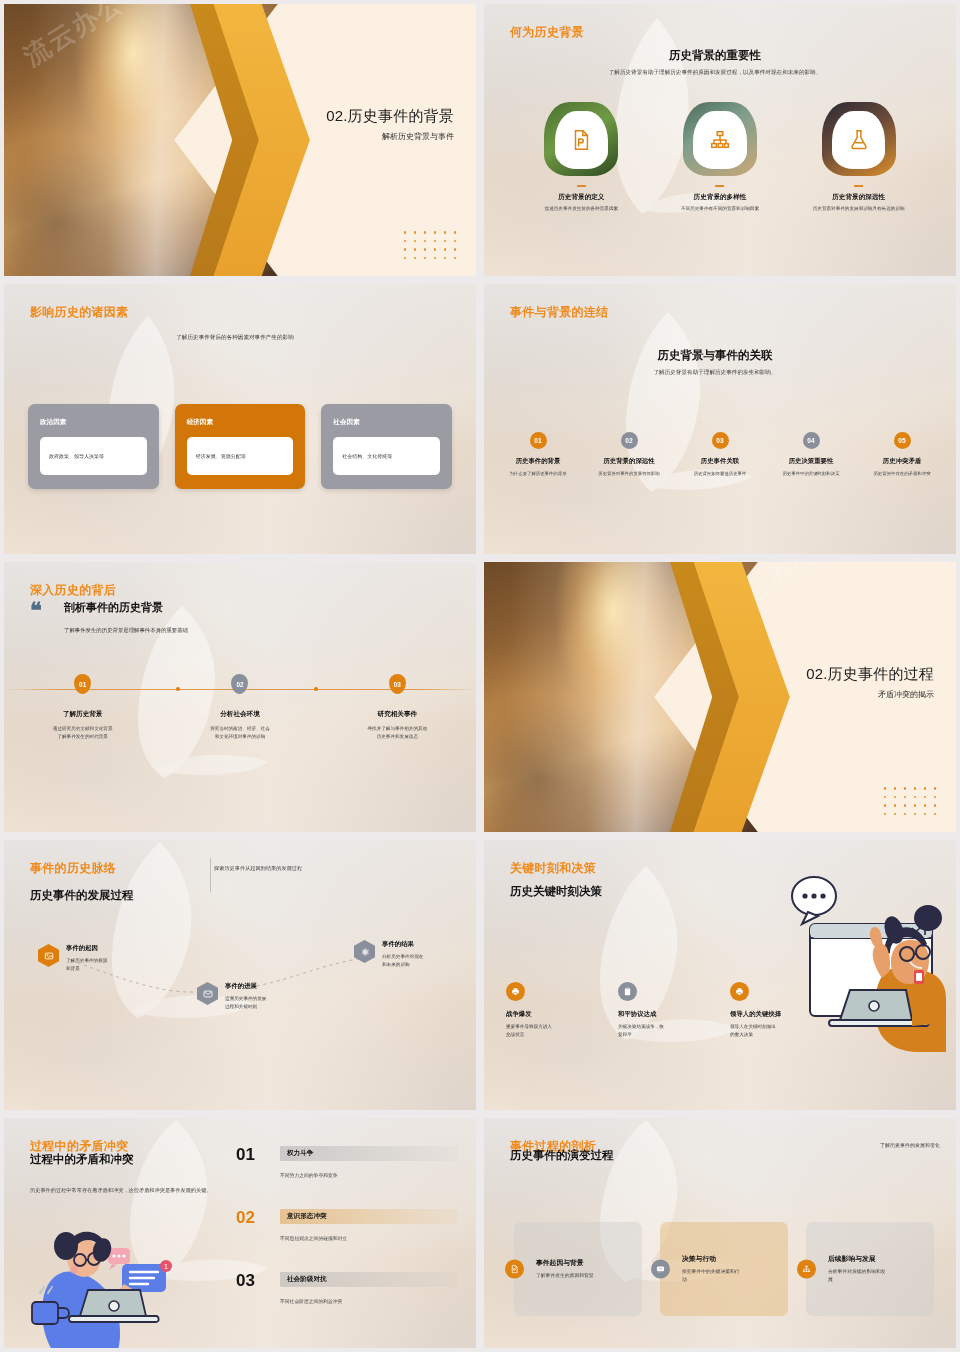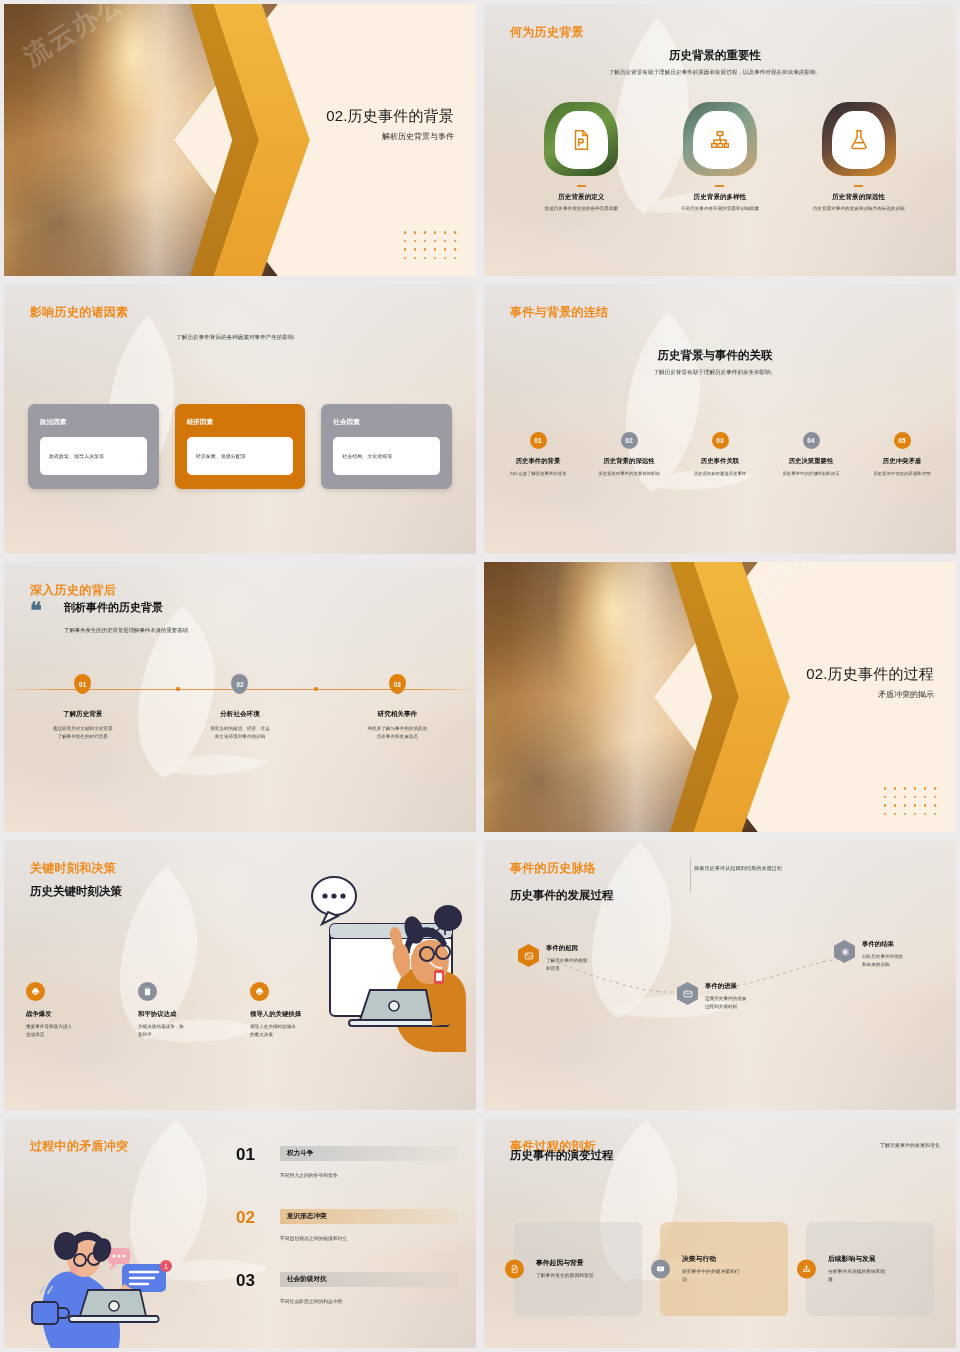--- a/index.html
+++ b/index.html
@@ -526,20 +526,81 @@
           <i></i>
           <i></i>
           <i></i>
           <i></i>
         <i></i>
           <i></i>
           <i></i>
           <i></i>
           <i></i>
           <i></i>
+      </div>
+    </div>
+  </div>
+
+  <div class="slide">
+    <div class="slide-inner">
+      <div class="photo-bg"></div>
+      <div class="veil"></div>
+      <svg class="feather" style="left:60px;top:0px;width:200px;height:200px;" viewBox="0 0 200 200">
+        <path d="M96 2C64 30 48 80 48 120c0 26 10 48 26 58 24-10 46-44 52-82C132 60 118 24 96 2z" fill="#ffffff" opacity=".78"></path>
+        <path d="M66 172c64 14 116 0 124-8-30-12-92-14-124 8z" fill="#fcfcfc" opacity=".76"></path>
+      </svg>
+      <div class="kicker">事件的历史脉络</div>
+      <div class="vdiv"></div>
+      <div class="sub-right">探索历史事件从起因到结果的发展过程</div>
+      <div class="left-head">
+        <h2>历史事件的发展过程</h2>
+      </div>
+      <svg class="dashcurve" viewBox="0 0 480 272">
+        <path d="M68 122 C 140 150, 180 160, 215 152" stroke="#9b9b9b" stroke-width="1" fill="none" stroke-dasharray="3 4" opacity=".7"></path>
+        <path d="M250 150 C 300 140, 330 124, 368 120" stroke="#9b9b9b" stroke-width="1" fill="none" stroke-dasharray="3 4" opacity=".7"></path>
+      </svg>
+      <div class="hexnode" style="left:34px;top:104px;width:125px;">
+        <div class="hex orange">
+          <svg viewBox="0 0 24 24" fill="none" stroke="#fff" stroke-width="2">
+              <rect x="3" y="5" width="18" height="14" rx="2"></rect>
+              <circle cx="8.5" cy="10" r="1.6"></circle>
+              <path d="M21 16l-5-5-5.5 6"></path>
+            </svg>
+        </div>
+        <div>
+          <h4>事件的起因</h4>
+          <p>了解历史事件的根源
+和背景</p>
+        </div>
+      </div>
+      <div class="hexnode" style="left:193px;top:142px;width:130px;">
+        <div class="hex">
+          <svg viewBox="0 0 24 24" fill="none" stroke="#fff" stroke-width="2">
+              <rect x="2.5" y="5" width="19" height="14" rx="2.5"></rect>
+              <path d="M3 7l9 6 9-6"></path>
+            </svg>
+        </div>
+        <div>
+          <h4>事件的进展</h4>
+          <p>追溯历史事件的发展
+过程和关键时刻</p>
+        </div>
+      </div>
+      <div class="hexnode" style="left:350px;top:100px;width:125px;">
+        <div class="hex">
+          <svg viewBox="0 0 24 24" fill="#fff">
+              <path d="M12 8.3a3.7 3.7 0 100 7.4 3.7 3.7 0 000-7.4zm0 5.6a1.9 1.9 0 110-3.8 1.9 1.9 0 010 3.8z"></path>
+              <path d="M20 12c0-.6-.1-1.1-.2-1.6l1.7-1.2-1.8-3.1-2 .8c-.8-.7-1.7-1.2-2.7-1.5L14.7 3h-3.4l-.3 2.4c-1 .3-1.9.8-2.7 1.5l-2-.8-1.8 3.1L6.2 10.4c-.1.5-.2 1-.2 1.6s.1 1.1.2 1.6l-1.7 1.2 1.8 3.1 2-.8c.8.7 1.7 1.2 2.7 1.5l.3 2.4h3.4l.3-2.4c1-.3 1.9-.8 2.7-1.5l2 .8 1.8-3.1-1.7-1.2c.1-.5.2-1 .2-1.6z" opacity=".55"></path>
+            </svg>
+        </div>
+        <div>
+          <h4>事件的结果</h4>
+          <p>分析历史事件对现在
+和未来的影响</p>
+        </div>
       </div>
     </div>
   </div>
 
   <div class="slide">
     <div class="slide-inner">
       <div class="photo-bg"></div>
       <div class="veil"></div>
       <svg class="feather" style="left:70px;top:24px;width:190px;height:195px;" viewBox="0 0 190 195">
         <path d="M92 2C62 30 46 80 46 118c0 26 10 48 26 58 24-10 44-44 50-82C128 60 114 24 92 2z" fill="#ffffff" opacity=".78"></path>
@@ -622,86 +683,29 @@
 的重大决策</p>
         </div>
       </div>
     </div>
   </div>
 
   <div class="slide">
     <div class="slide-inner">
       <div class="photo-bg"></div>
       <div class="veil"></div>
-      <svg class="feather" style="left:60px;top:0px;width:200px;height:200px;" viewBox="0 0 200 200">
-        <path d="M96 2C64 30 48 80 48 120c0 26 10 48 26 58 24-10 46-44 52-82C132 60 118 24 96 2z" fill="#ffffff" opacity=".78"></path>
-        <path d="M66 172c64 14 116 0 124-8-30-12-92-14-124 8z" fill="#fcfcfc" opacity=".76"></path>
-      </svg>
-      <div class="kicker">事件的历史脉络</div>
-      <div class="vdiv"></div>
-      <div class="sub-right">探索历史事件从起因到结果的发展过程</div>
-      <div class="left-head">
-        <h2>历史事件的发展过程</h2>
-      </div>
-      <svg class="dashcurve" viewBox="0 0 480 272">
-        <path d="M68 122 C 140 150, 180 160, 215 152" stroke="#9b9b9b" stroke-width="1" fill="none" stroke-dasharray="3 4" opacity=".7"></path>
-        <path d="M250 150 C 300 140, 330 124, 368 120" stroke="#9b9b9b" stroke-width="1" fill="none" stroke-dasharray="3 4" opacity=".7"></path>
-      </svg>
-      <div class="hexnode" style="left:34px;top:104px;width:125px;">
-        <div class="hex orange">
-          <svg viewBox="0 0 24 24" fill="none" stroke="#fff" stroke-width="2">
-              <rect x="3" y="5" width="18" height="14" rx="2"></rect>
-              <circle cx="8.5" cy="10" r="1.6"></circle>
-              <path d="M21 16l-5-5-5.5 6"></path>
-            </svg>
-        </div>
-        <div>
-          <h4>事件的起因</h4>
-          <p>了解历史事件的根源
-和背景</p>
-        </div>
-      </div>
-      <div class="hexnode" style="left:193px;top:142px;width:130px;">
-        <div class="hex">
-          <svg viewBox="0 0 24 24" fill="none" stroke="#fff" stroke-width="2">
-              <rect x="2.5" y="5" width="19" height="14" rx="2.5"></rect>
-              <path d="M3 7l9 6 9-6"></path>
-            </svg>
-        </div>
-        <div>
-          <h4>事件的进展</h4>
-          <p>追溯历史事件的发展
-过程和关键时刻</p>
-        </div>
-      </div>
-      <div class="hexnode" style="left:350px;top:100px;width:125px;">
-        <div class="hex">
-          <svg viewBox="0 0 24 24" fill="#fff">
-              <path d="M12 8.3a3.7 3.7 0 100 7.4 3.7 3.7 0 000-7.4zm0 5.6a1.9 1.9 0 110-3.8 1.9 1.9 0 010 3.8z"></path>
-              <path d="M20 12c0-.6-.1-1.1-.2-1.6l1.7-1.2-1.8-3.1-2 .8c-.8-.7-1.7-1.2-2.7-1.5L14.7 3h-3.4l-.3 2.4c-1 .3-1.9.8-2.7 1.5l-2-.8-1.8 3.1L6.2 10.4c-.1.5-.2 1-.2 1.6s.1 1.1.2 1.6l-1.7 1.2 1.8 3.1 2-.8c.8.7 1.7 1.2 2.7 1.5l.3 2.4h3.4l.3-2.4c1-.3 1.9-.8 2.7-1.5l2 .8 1.8-3.1-1.7-1.2c.1-.5.2-1 .2-1.6z" opacity=".55"></path>
-            </svg>
-        </div>
-        <div>
-          <h4>事件的结果</h4>
-          <p>分析历史事件对现在
-和未来的影响</p>
-        </div>
-      </div>
-    </div>
-  </div>
-
-  <div class="slide">
-    <div class="slide-inner">
-      <div class="photo-bg"></div>
-      <div class="veil"></div>
       <svg class="feather" style="left:80px;top:0px;width:190px;height:180px;" viewBox="0 0 190 180">
         <path d="M92 2C62 26 46 72 46 110c0 24 10 44 26 54 24-10 44-42 50-78C128 56 114 22 92 2z" fill="#ffffff" opacity=".72"></path>
         <path d="M64 158c62 12 112 0 120-8-30-12-90-14-120 8z" fill="#fcfcfc" opacity=".7"></path>
       </svg>
       <div class="kicker">过程中的矛盾冲突</div>
+      <div class="l-block">
+        <h2>过程中的矛盾和冲突</h2>
+        <p>历史事件的过程中常常存在着矛盾和冲突，这些矛盾和冲突是事件发展的关键。</p>
+      </div>
 
       <svg class="illus" style="left:22px;top:106px;width:180px;height:126px;" viewBox="0 0 180 126">
         <g>
           <rect x="82" y="24" width="22" height="16" rx="4" fill="#f3a8b4"></rect>
           <path d="M86 40l-3 6 8-5z" fill="#f3a8b4"></path>
           <circle cx="88" cy="32" r="1.6" fill="#fff"></circle>
             <circle cx="93" cy="32" r="1.6" fill="#fff"></circle>
             <circle cx="98" cy="32" r="1.6" fill="#fff"></circle>
         </g>
         <g>

